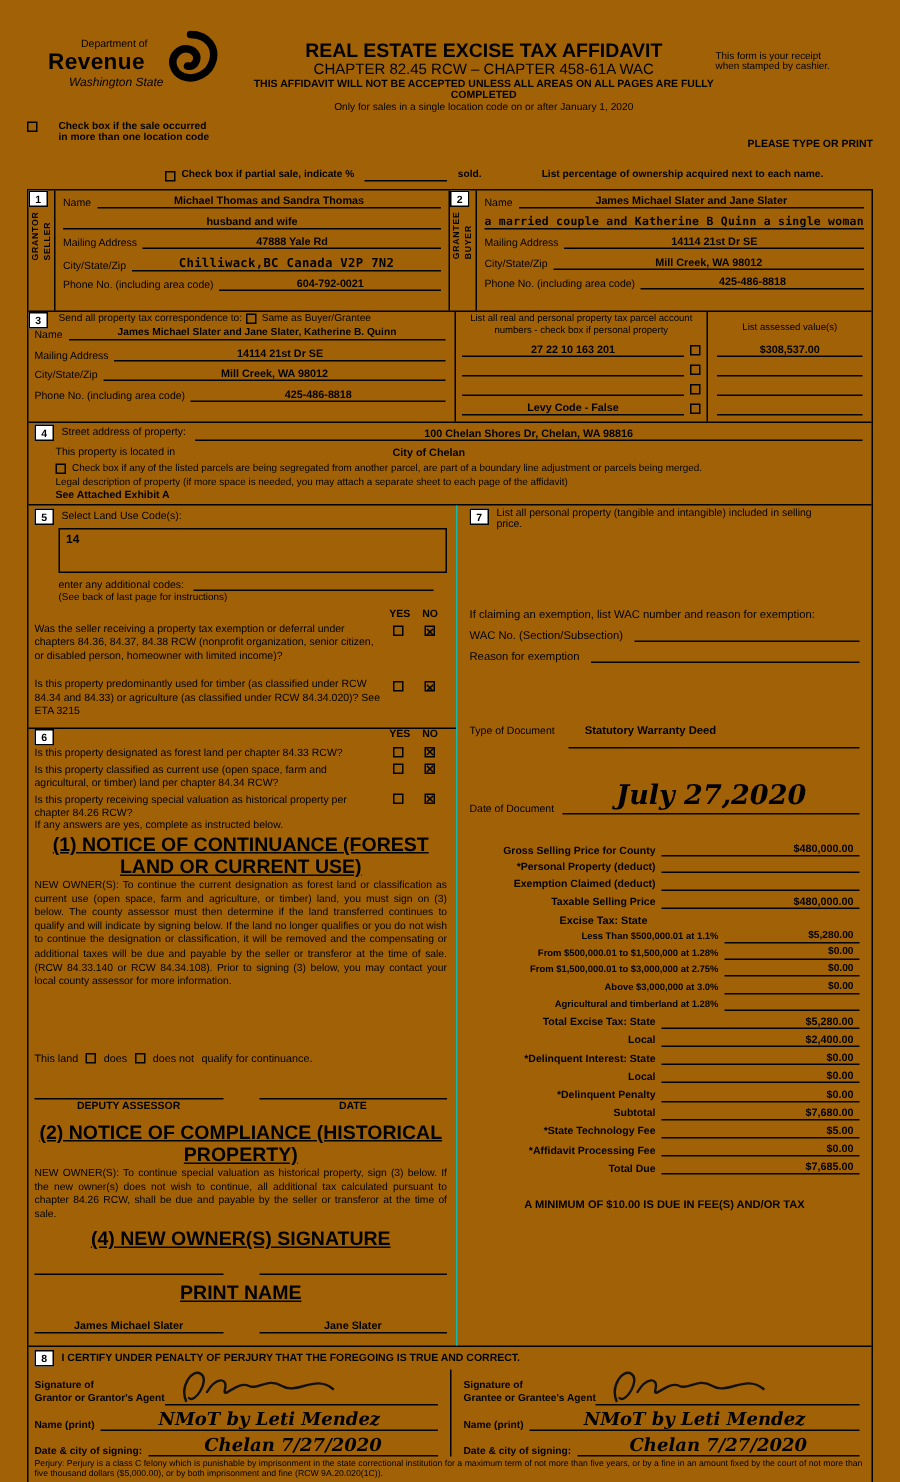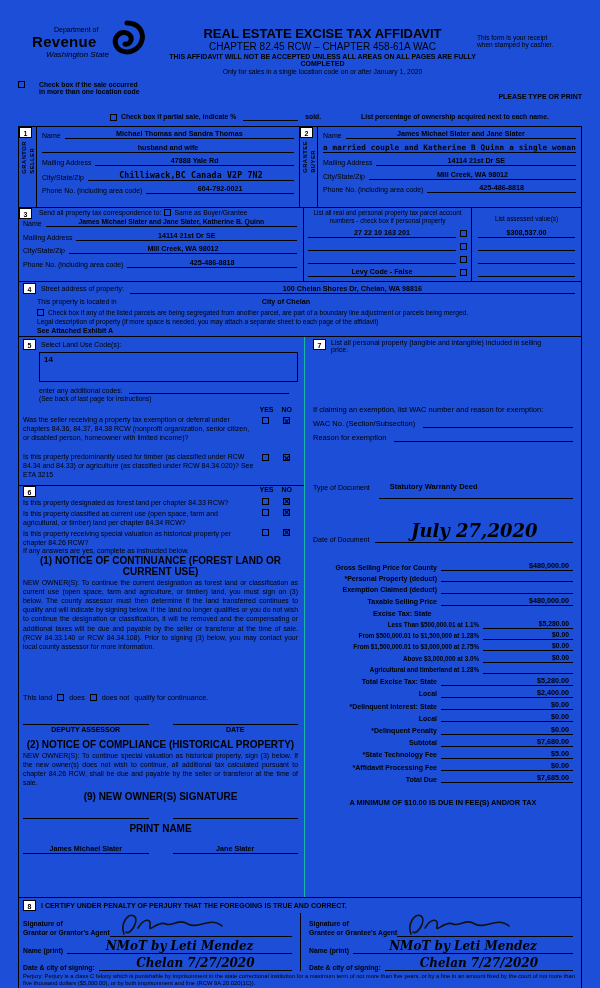--- a/index.html
+++ b/index.html
@@ -1,18 +1,18 @@
 <!DOCTYPE html>
 <html><head>
 <meta charset="utf-8">
 <style>
   * { margin:0; padding:0; box-sizing:border-box; }
   html,body { background:#fff; }
   body { width:600px; height:988px; font-family:"Liberation Sans", sans-serif; color:#000; }
-  .page { width:600px; height:988px; padding:26px 18px 0 18px; overflow:hidden; position:relative; background:#1d4ed8; }
+  .page { width:600px; height:988px; padding:26px 18px 0 18px; overflow:hidden; position:relative; background:#a16207; }
 
   
   .hdr { display:flex; align-items:flex-start; }
   .logo { width:150px; position:relative; padding-left:14px; }
   .logo .dept { font-size:7px; padding-left:22px; }
   .logo .rev { font-size:15px; font-weight:bold; letter-spacing:.3px; }
   .logo .ws { font-size:8px; font-style:italic; padding-left:14px; }
   .logo svg { position:absolute; left:88px; top:-6px; }
   .titleblk { flex:1; text-align:center; }
   .titleblk .t1 { font-size:13px; font-weight:bold; }
@@ -87,21 +87,21 @@
   .addl { display:flex; align-items:flex-end; padding-left:16px; font-size:7px; }
   .addl .line { flex:1; border-bottom:1px solid #000; height:9px; margin-left:6px; max-width:160px; }
   .seeback { font-size:6.6px; padding-left:16px; margin-top:1px; }
   .yesno { display:flex; justify-content:flex-end; gap:8px; font-size:7px; font-weight:bold; padding-right:6px; margin-top:4px; }
   .qrow { display:flex; margin-top:2px; }
   .qrow .qt { flex:1; font-size:7px; line-height:1.3; }
   .qcbs { width:42px; display:flex; justify-content:space-between; padding:2px 8px 0 6px; flex:none; }
 
   
   .sec6 { border-top:1px solid #000; margin:5px -6px 0 -4px; padding:0 6px 0 4px; }
-  .ctr { text-align:center; font-weight:bold; font-size:10px; }
+  .ctr { text-align:center; font-weight:bold; font-size:13px;text-decoration:underline; }
   .body7 { font-size:6.9px; line-height:1.32; text-align:justify; margin-top:1px; }
   .landline { font-size:7.2px; display:flex; gap:5px; align-items:center; margin-top:42px; }
   .siglines { display:flex; gap:24px; margin-top:22px; }
   .siglines .sl { flex:1; border-top:1px solid #000; font-size:7px; font-weight:bold; text-align:center; padding-top:1px; }
   .nameline { display:flex; gap:24px; margin-top:10px;justify-content:flex-end; }
   .nameline .fld { flex:1; }
 
   
   .s7hdr { display:flex; gap:5px; font-size:7px; }
   .wacrow { display:flex; align-items:flex-end; font-size:7.5px; margin-top:4px; }
@@ -399,21 +399,21 @@
             <span>qualify for continuance.</span>
           </div>
 
           <div class="siglines">
             <div class="sl">DEPUTY ASSESSOR</div>
             <div class="sl">DATE</div>
           </div>
 
           <div class="ctr" style="margin-top:6px;">(2) NOTICE OF COMPLIANCE (HISTORICAL PROPERTY)</div>
           <div class="body7">NEW OWNER(S): To continue special valuation as historical property, sign (3) below. If the new owner(s) does not wish to continue, all additional tax calculated pursuant to chapter 84.26 RCW, shall be due and payable by the seller or transferor at the time of sale.</div>
-          <div class="ctr" style="margin-top:4px;">(9) NEW OWNER(S) SIGNATURE</div>
+          <div class="ctr" style="margin-top:4px;">(4) NEW OWNER(S) SIGNATURE</div>
 
           <div class="siglines" style="margin-top:16px;">
             <div class="sl"></div>
             <div class="sl"></div>
           </div>
           <div class="ctr" style="margin-top:3px;">PRINT NAME</div>
           <div class="nameline">
             <span class="fld">James Michael Slater</span>
             <span class="fld">Jane Slater</span>
           </div>

